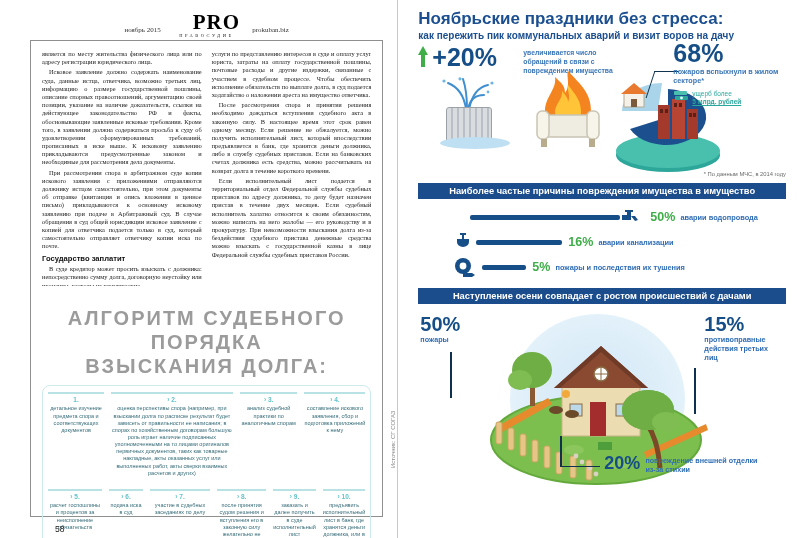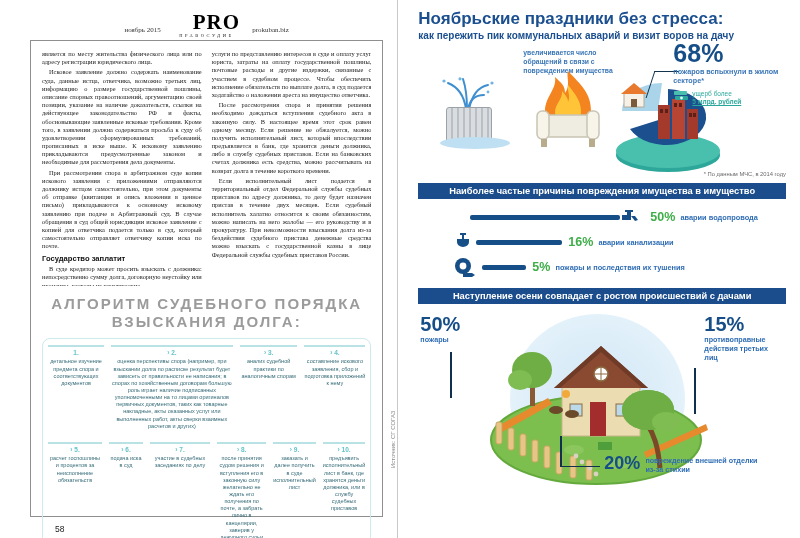--- a/index.html
+++ b/index.html
@@ -12,21 +12,21 @@
   .lp-logo-wrap{text-align:center;line-height:1;}
   .lp-logo{font-size:21px;font-weight:bold;letter-spacing:1px;color:#000;margin-left:20px;}
   .lp-logo-sub{font-size:4.5px;letter-spacing:2.5px;color:#222;margin-top:1px;}
   .lp-site{font-size:7px;color:#333;margin-bottom:5px;}
   .lp-box{position:absolute;top:40px;left:30px;right:14px;bottom:21px;border:1px solid #8f8f8f;padding:9px 11px;box-sizing:border-box;}
   .lp-cols{display:flex;gap:10px;height:236px;overflow:hidden;}
   .lp-col{flex:1;font-size:6.4px;line-height:1.28;text-align:justify;color:#1d1d1d;}
   .lp-col p{margin:0 0 2px;}
   .lp-col p.ind{text-indent:7px;}
   .gov-head{font-family:"Liberation Sans",sans-serif;font-weight:bold;font-size:7.6px;margin:3px 0 2px;color:#111;}
-  .algo-title{text-align:center;color:#9b9b9b;font-family:"Liberation Sans",sans-serif;font-weight:bold;font-size:15px;letter-spacing:2px;line-height:1.2;margin:9px 0 7px;}
+  .algo-title{text-align:center;color:#9b9b9b;font-family:"Liberation Sans",sans-serif;font-weight:bold;font-size:20px;letter-spacing:2px;line-height:1.2;margin:20px 0 7px;}
   .steps-wrap{border:1px solid #cdeaec;border-radius:8px;padding:6px 5px;}
   .steps-row-top{display:grid;grid-template-columns:56px 1.9fr 0.9fr 0.95fr;gap:7px;}
   .steps-row-bot{display:grid;grid-template-columns:54px 34px 60px 1.1fr 0.95fr 0.95fr;gap:7px;margin-top:12px;}
   .step{border-top:2px solid #b9e2e5;padding-top:2px;font-family:"Liberation Sans",sans-serif;font-size:5.5px;color:#346a77;text-align:center;line-height:1.3;}
   .step-num{color:#63c3cb;font-size:6.5px;font-weight:bold;margin-bottom:1px;}
   .step:not(.first) .step-num::before{content:"\203A\00a0";color:#63c3cb;}
   .lp-pagenum{position:absolute;left:55px;bottom:4px;font-size:8.5px;color:#222;font-family:"Liberation Sans",sans-serif;}
 
   
   .page-right{width:419px;height:538px;position:relative;font-family:"Liberation Sans",sans-serif;border-left:1px solid #c9c9c9;box-sizing:border-box;padding:10px 14px 0 20px;background:#fff;}
@@ -158,20 +158,27 @@
 
     <div class="lp-pagenum">58</div>
   </div>
 
   <div class="page-right">
     <div class="rp-title">Ноябрьские праздники без стресса:</div>
     <div class="rp-subtitle">как пережить пик коммунальных аварий и визит воров на дачу</div>
 
 
     <div class="sec1">
+      <div class="plus20">
+        <span class="up-arrow">
+            <span class="head"></span>
+            <span class="shaft"></span>
+          </span>
+        <span class="plus20-val">+20%</span>
+      </div>
       <div class="plus20-cap">увеличивается число обращений в связи с повреждением имущества</div>
 
       <svg class="spray" width="64" height="34" viewBox="0 0 64 34">
         <g stroke="#3f8fd0" stroke-width="2" fill="none" stroke-linecap="round">
           <path d="M30 32 C28 18 22 10 12 6"></path>
           <path d="M31 32 C31 16 29 8 27 2"></path>
           <path d="M33 32 C36 18 42 10 52 8"></path>
           <path d="M32 32 C34 22 40 18 48 18"></path>
         </g>
         <g fill="#6fb4e2">

